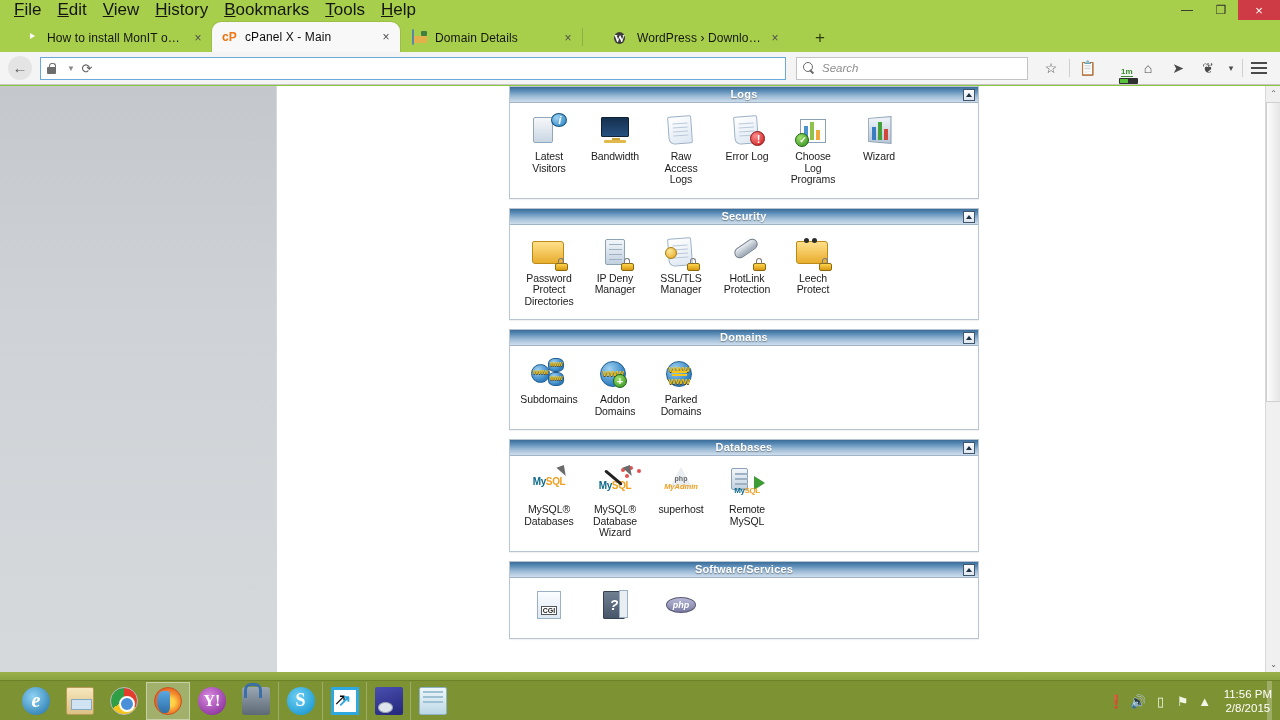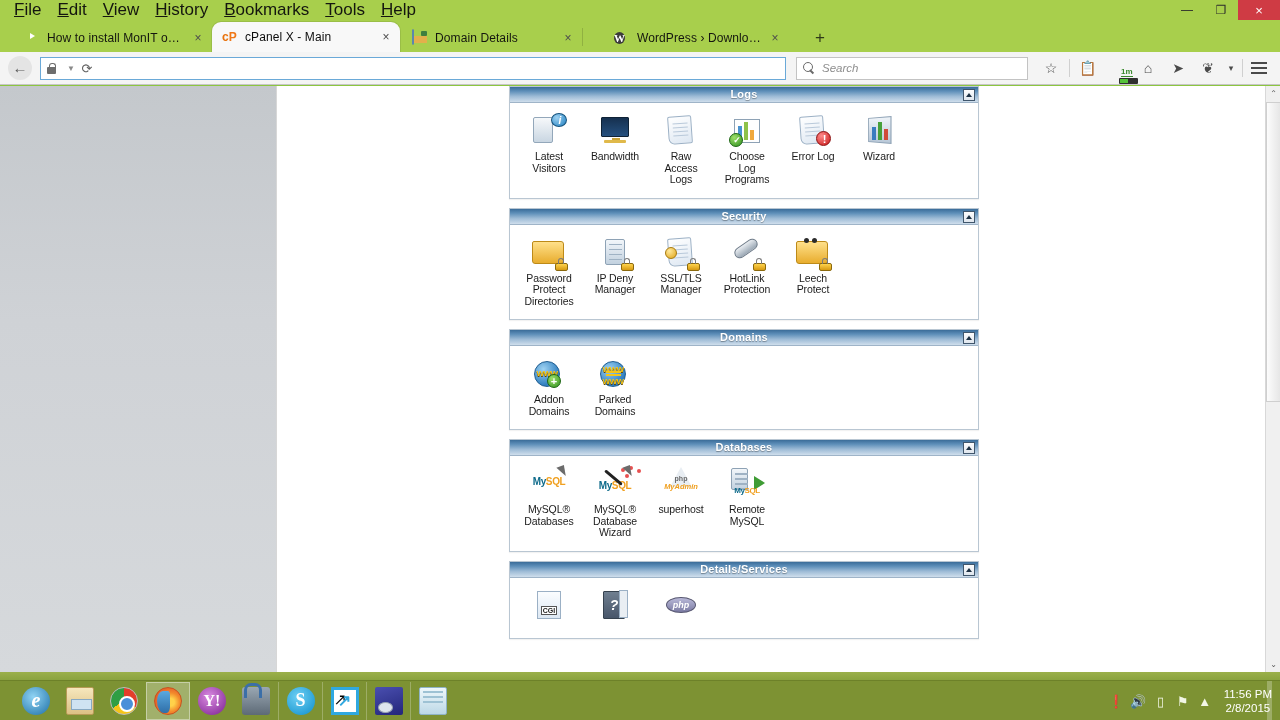--- a/index.html
+++ b/index.html
@@ -466,35 +466,35 @@
                 <span class="lbl">Bandwidth</span>
               </div>
               <div class="cp-item">
                 <span class="ico">
                   <span class="ic doc"></span>
                 </span>
                 <span class="lbl">Raw<br>Access<br>Logs</span>
               </div>
               <div class="cp-item">
                 <span class="ico">
+                  <span class="ic doc"></span>
+                  <span class="ic err"></span>
+                </span>
+                <span class="lbl">Error Log</span>
+              </div>
+              <div class="cp-item">
+                <span class="ico">
                   <span class="ic bars">
                     <i style="left:3px;height:14px;background:#4a93d0"></i>
                     <i style="left:9px;height:18px;background:#8fc24a"></i>
                     <i style="left:15px;height:10px;background:#f0a83c"></i>
                   </span>
                   <span class="ic clog-check"></span>
                 </span>
                 <span class="lbl">Choose<br>Log<br>Programs</span>
-              </div>
-              <div class="cp-item">
-                <span class="ico">
-                  <span class="ic doc"></span>
-                  <span class="ic err"></span>
-                </span>
-                <span class="lbl">Error Log</span>
               </div>
               <div class="cp-item">
                 <span class="ico">
                   <span class="ic awstat"></span>
                   <span class="ic" style="left:11px;top:14px;width:4px;height:13px;background:#3a7cc0"></span>
                   <span class="ic" style="left:17px;top:9px;width:4px;height:18px;background:#46a03a"></span>
                   <span class="ic" style="left:23px;top:16px;width:4px;height:11px;background:#d04a3a"></span>
                 </span>
                 <span class="lbl">Wizard</span>
               </div>
@@ -568,20 +568,34 @@
           <div class="cp-box">
             <div class="cp-head">
               <span class="cp-head-title">Domains</span>
               <span class="cp-collapse">
                 <i></i>
               </span>
             </div>
             <div class="cp-body">
               <div class="cp-item">
                 <span class="ico">
+                  <span class="ic globe" style="left:0;top:8px;width:19px;height:19px">
+                    <span style="top:4px;font-size:6px">WWW</span>
+                  </span>
+                  <span class="ic globe" style="left:17px;top:2px;width:16px;height:14px;border-radius:40%">
+                    <span style="top:2px;font-size:5px">WWW</span>
+                  </span>
+                  <span class="ic globe" style="left:17px;top:16px;width:16px;height:14px;border-radius:40%">
+                    <span style="top:2px;font-size:5px">WWW</span>
+                  </span>
+                </span>
+                <span class="lbl">Subdomains</span>
+              </div>
+              <div class="cp-item">
+                <span class="ico">
                   <span class="ic globe">
                     <span>WWW</span>
                   </span>
                   <span class="ic" style="left:16px;top:18px;width:14px;height:14px;border-radius:50%;background:radial-gradient(circle at 35% 30%,#9ee06a,#2f8f1f);border:1px solid #1c6612;color:#fff;font-size:11px;text-align:center;line-height:12px;font-weight:bold">+</span>
                 </span>
                 <span class="lbl">Addon<br>Domains</span>
               </div>
               <div class="cp-item">
                 <span class="ico">
                   <span class="ic globe">
@@ -635,21 +649,21 @@
                   <span class="ic server" style="left:2px;top:2px;width:17px;height:22px"></span>
                   <span class="ic greenarrow"></span>
                   <span class="ic mysql-txt" style="top:20px;font-size:8px">My<em>SQL</em></span>
                 </span>
                 <span class="lbl">Remote<br>MySQL</span>
               </div>
             </div>
           </div>
           <div class="cp-box">
             <div class="cp-head">
-              <span class="cp-head-title">Details/Services</span>
+              <span class="cp-head-title">Software/Services</span>
               <span class="cp-collapse">
                 <i></i>
               </span>
             </div>
             <div class="cp-body">
               <div class="cp-item">
                 <span class="ico">
                   <span class="ic cgi">
                     <span>CGI</span>
                   </span>

